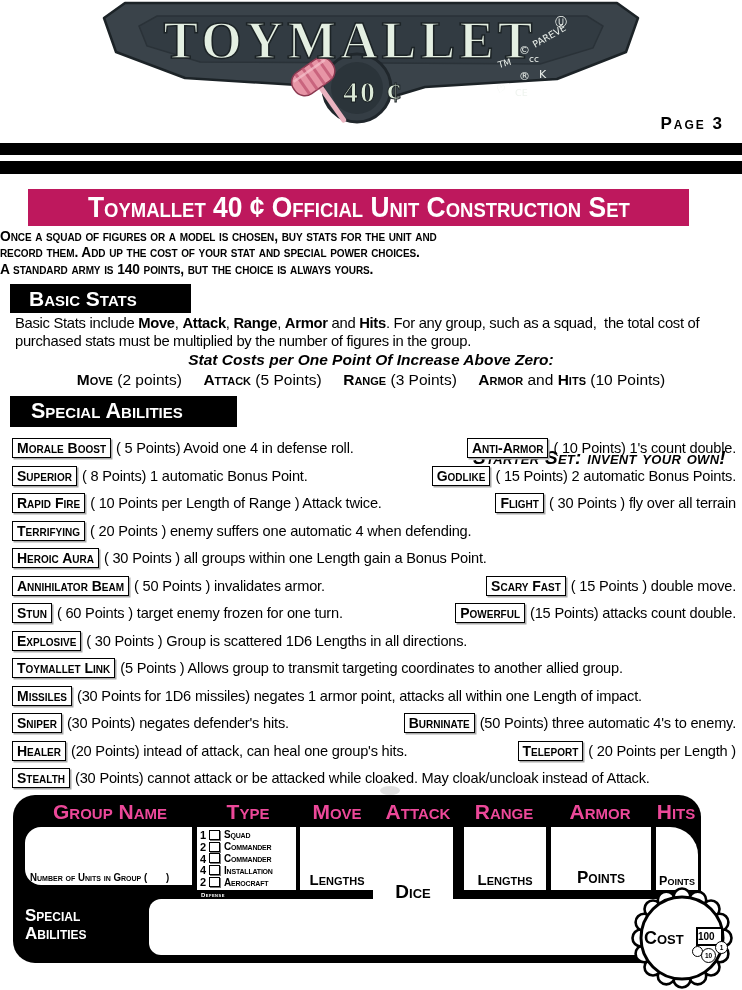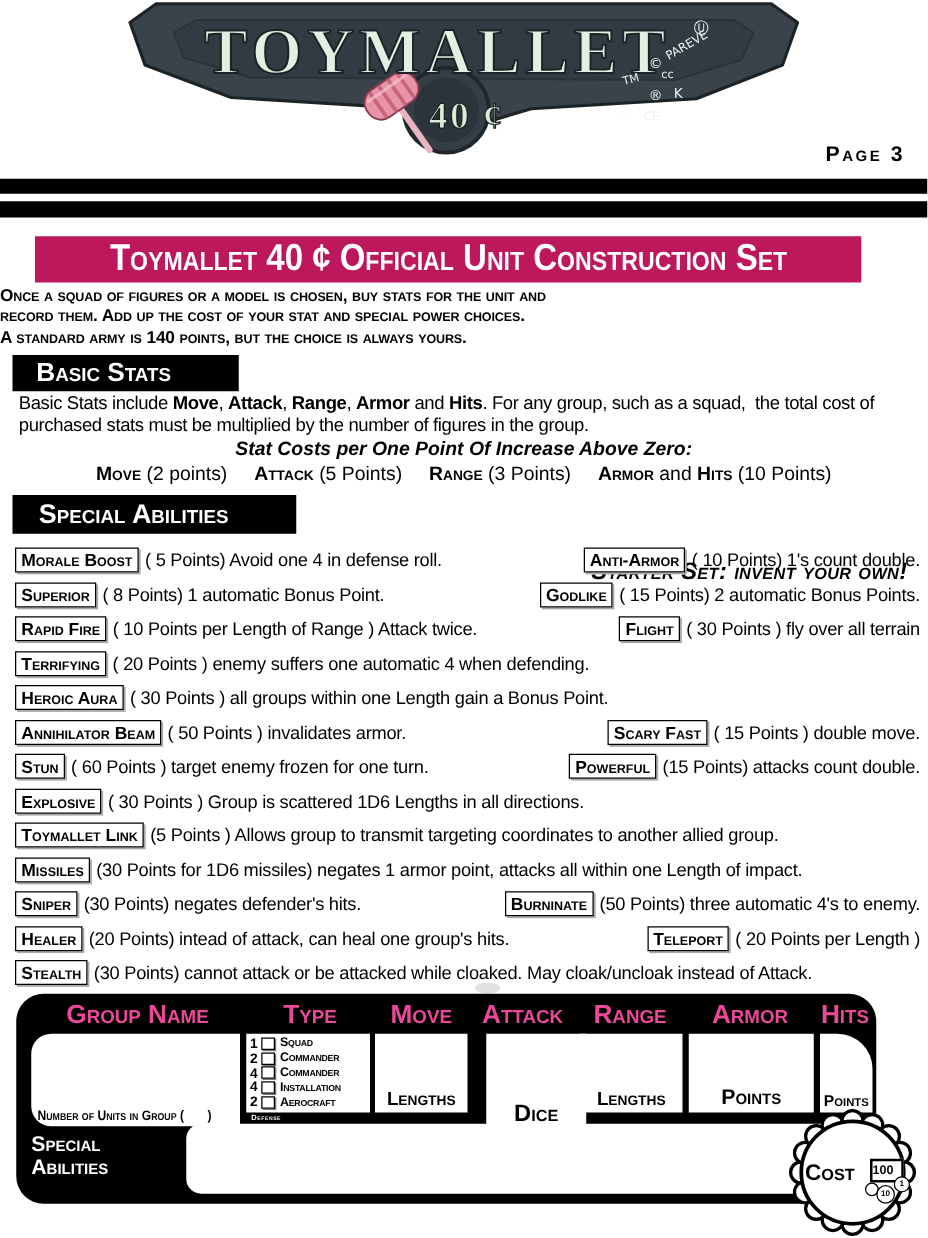--- a/index.html
+++ b/index.html
@@ -59,36 +59,36 @@
     box-shadow:1.5px 1.5px 0 #aaa;padding:0 4px;font-weight:bold;font-size:14px;
     line-height:18px;font-variant:small-caps;margin-right:5px;}
   .ab-desc{font-size:14.6px;letter-spacing:-.2px;}
 
   
   #rtable{left:13px;top:795px;width:688px;height:168px;background:#000;
     border-radius:22px;}
   .col-h{position:absolute;top:5px;color:#ec4899;font-weight:bold;
     font-variant:small-caps;font-size:21px;text-align:center;line-height:24px;}
   .cell{position:absolute;top:32px;background:#fff;}
-  #cell-group{left:12px;width:167px;height:74px;border-radius:16px 0 0 16px;}
+  #cell-group{left:12px;width:167px;height:58px;border-radius:16px 0 0 16px;}
   #group-note{position:absolute;left:5px;bottom:2px;font-size:11px;
     font-weight:bold;font-variant:small-caps;white-space:pre;
     transform:scaleX(.88);transform-origin:left;}
   #cell-type{left:184px;width:99px;height:63px;padding-top:2px;box-sizing:border-box;}
   .type-opt{display:flex;align-items:center;height:11.8px;padding-left:3px;}
   .type-qty{font-weight:bold;font-size:11px;width:8px;}
   .type-box{width:9px;height:8px;border:1.2px solid #000;background:#fff;
     box-shadow:1px 1px 0 #777;margin:0 4px 0 1px;}
   .type-label{font-size:10px;font-weight:bold;font-variant:small-caps;
     letter-spacing:-.2px;}
   #defense-tag{position:absolute;left:184px;top:96px;height:9px;background:#000;
     color:#fff;font-size:6px;font-variant:small-caps;font-weight:bold;
     line-height:9px;padding:0 4px;letter-spacing:.5px;}
   #cell-move{left:287px;width:74px;height:63px;}
-  #cell-attack{left:376px;width:80px;height:78px;}
+  #cell-attack{left:360px;width:80px;height:78px;}
   #cell-range{left:451px;width:82px;height:63px;}
   #cell-armor{left:538px;width:100px;height:63px;}
   #cell-hits{left:643px;width:42px;height:63px;border-radius:0 28px 0 0;}
   .unit-label{position:absolute;bottom:2px;left:0;width:100%;text-align:center;
     font-weight:bold;font-variant:small-caps;}
   #u-move,#u-range{font-size:15px;}
   #u-attack{font-size:19px;}
   #u-armor{font-size:17px;}
   #u-hits{font-size:12.5px;}
 

